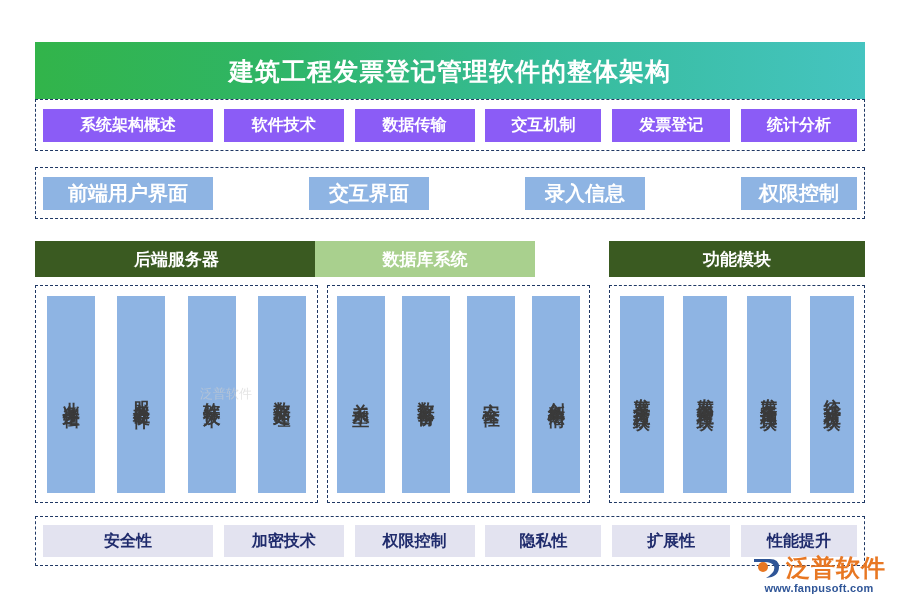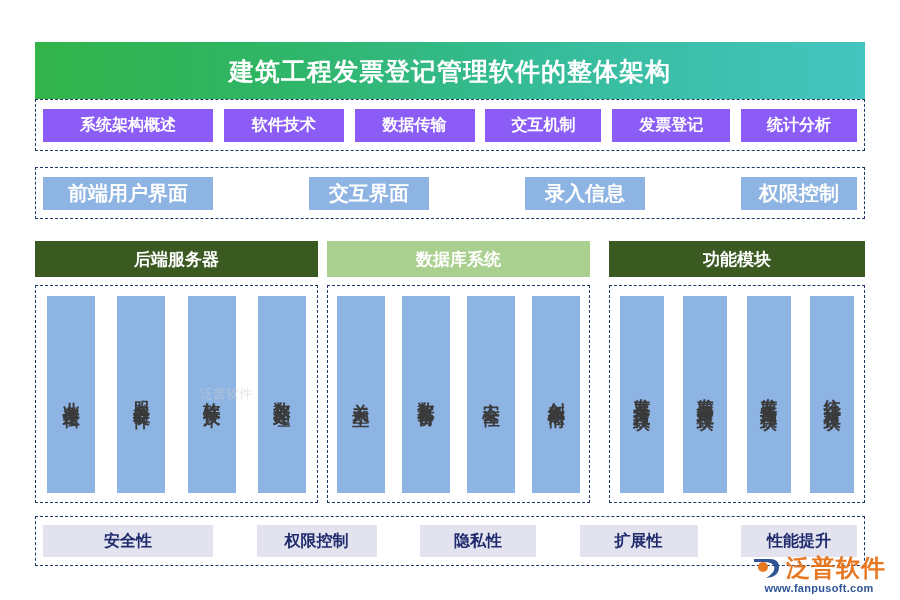--- a/index.html
+++ b/index.html
@@ -224,21 +224,21 @@
         </div>
         <div class="chip chip-blue" style="width: 116px;">
           <span>权限控制</span>
         </div>
       </div>
   </div>
 
   <div class="sec-header sec-dark" id="sec-header-0" style="left:35px; top:241px; width:283px;">
     <span>后端服务器</span>
   </div>
-  <div class="sec-header sec-light" id="sec-header-1" style="left:327px; top:241px; width:263px;">
+  <div class="sec-header sec-light" id="sec-header-1" style="left:315px; top:241px; width:220px;">
     <span>数据库系统</span>
   </div>
   <div class="sec-header sec-dark" id="sec-header-2" style="left:609px; top:241px; width:256px;">
     <span>功能模块</span>
   </div>
 
   <div class="dashed-group" style="left:35px; top:285px; width:283px; height:218px;">
     <div class="vcol-wrap" id="cols-0" style="left:0; top:0; width:100%; height:100%;">
         <div class="vcol" style="width: 48px;">
           <span class="vcol-text">业务逻辑</span>
@@ -286,20 +286,23 @@
         <div class="vcol" style="width: 44px;">
           <span class="vcol-text">统计分析模块</span>
         </div>
       </div>
   </div>
 
   <div class="dashed-group" style="left:35px; top:516px; width:830px; height:50px;">
     <div class="row-band" id="row-security" style="padding:0 7px; justify-content:space-between;">
         <div class="chip chip-lav" style="width: 170px;">
           <span>安全性</span>
+        </div>
+        <div class="chip chip-lav" style="width: 120px;">
+          <span>加密技术</span>
         </div>
         <div class="chip chip-lav" style="width: 120px;">
           <span>权限控制</span>
         </div>
         <div class="chip chip-lav" style="width: 116px;">
           <span>隐私性</span>
         </div>
         <div class="chip chip-lav" style="width: 118px;">
           <span>扩展性</span>
         </div>

